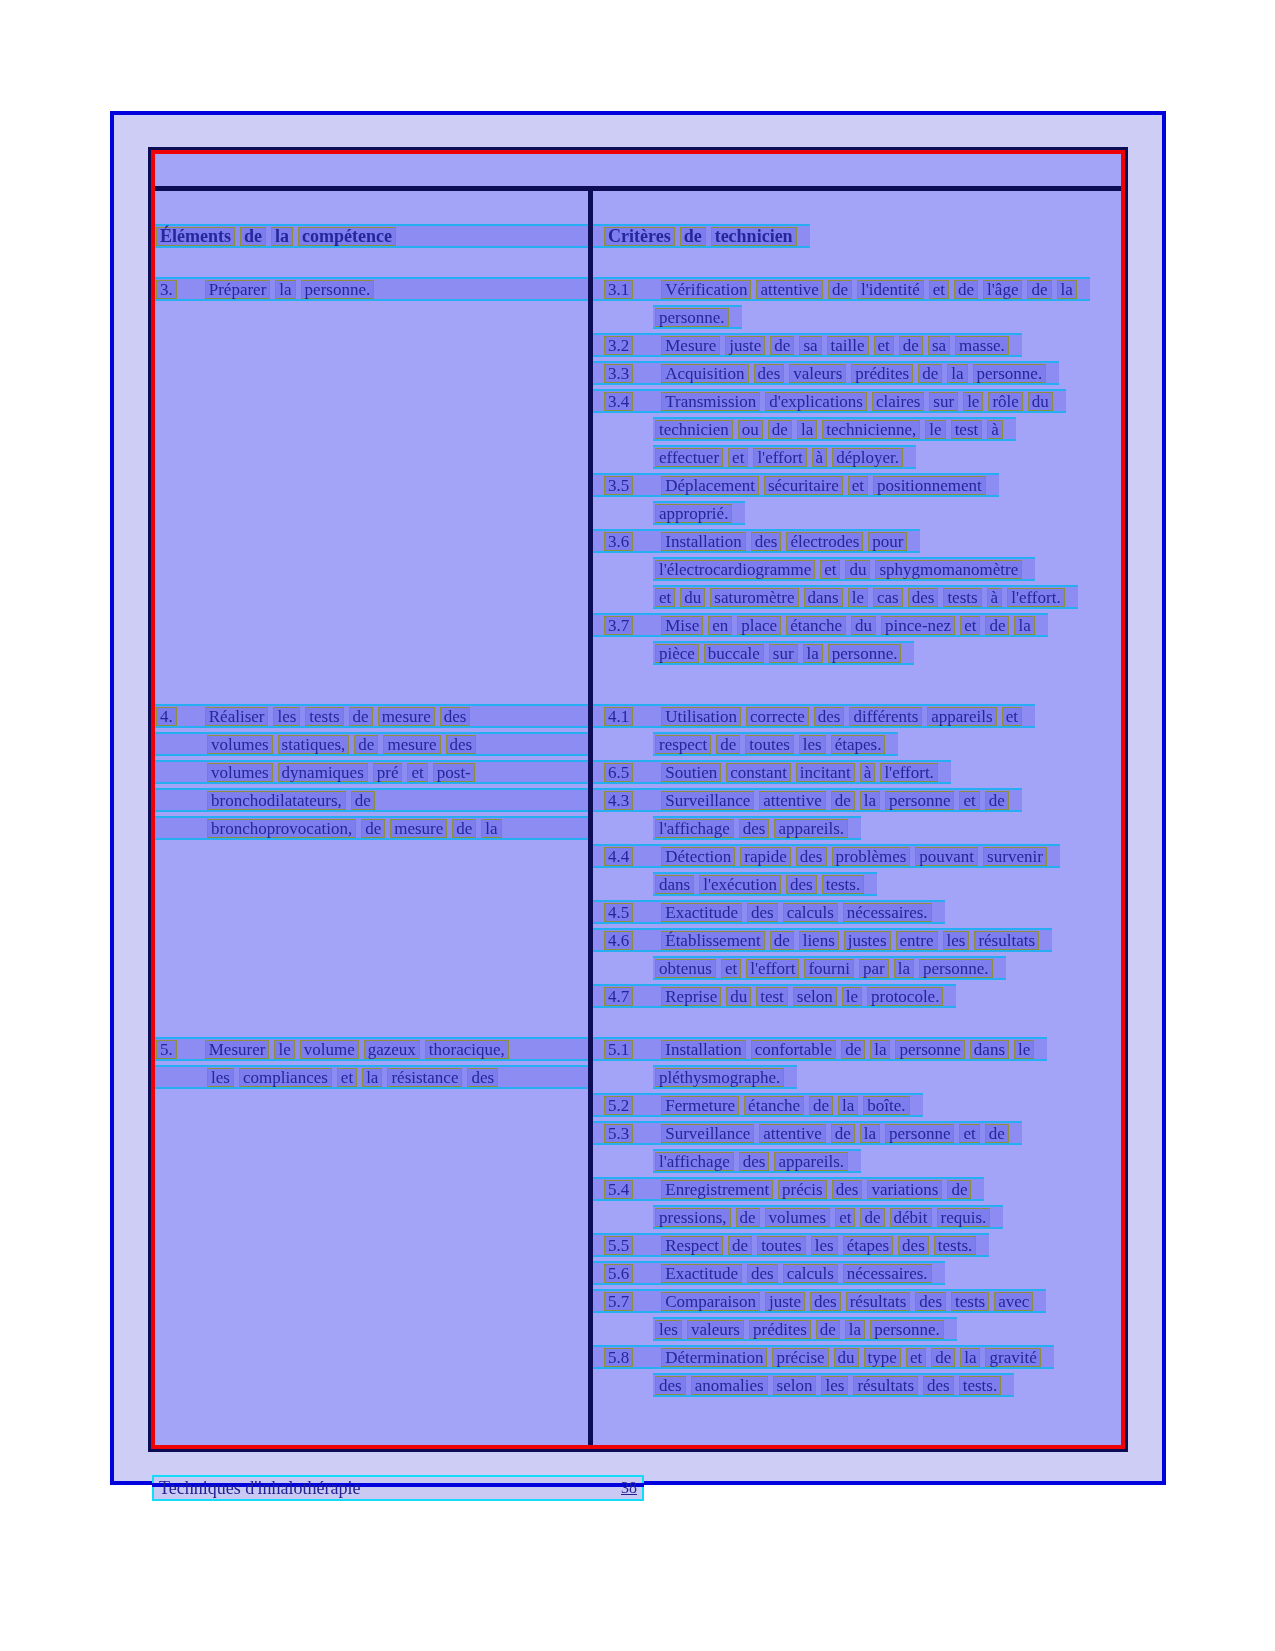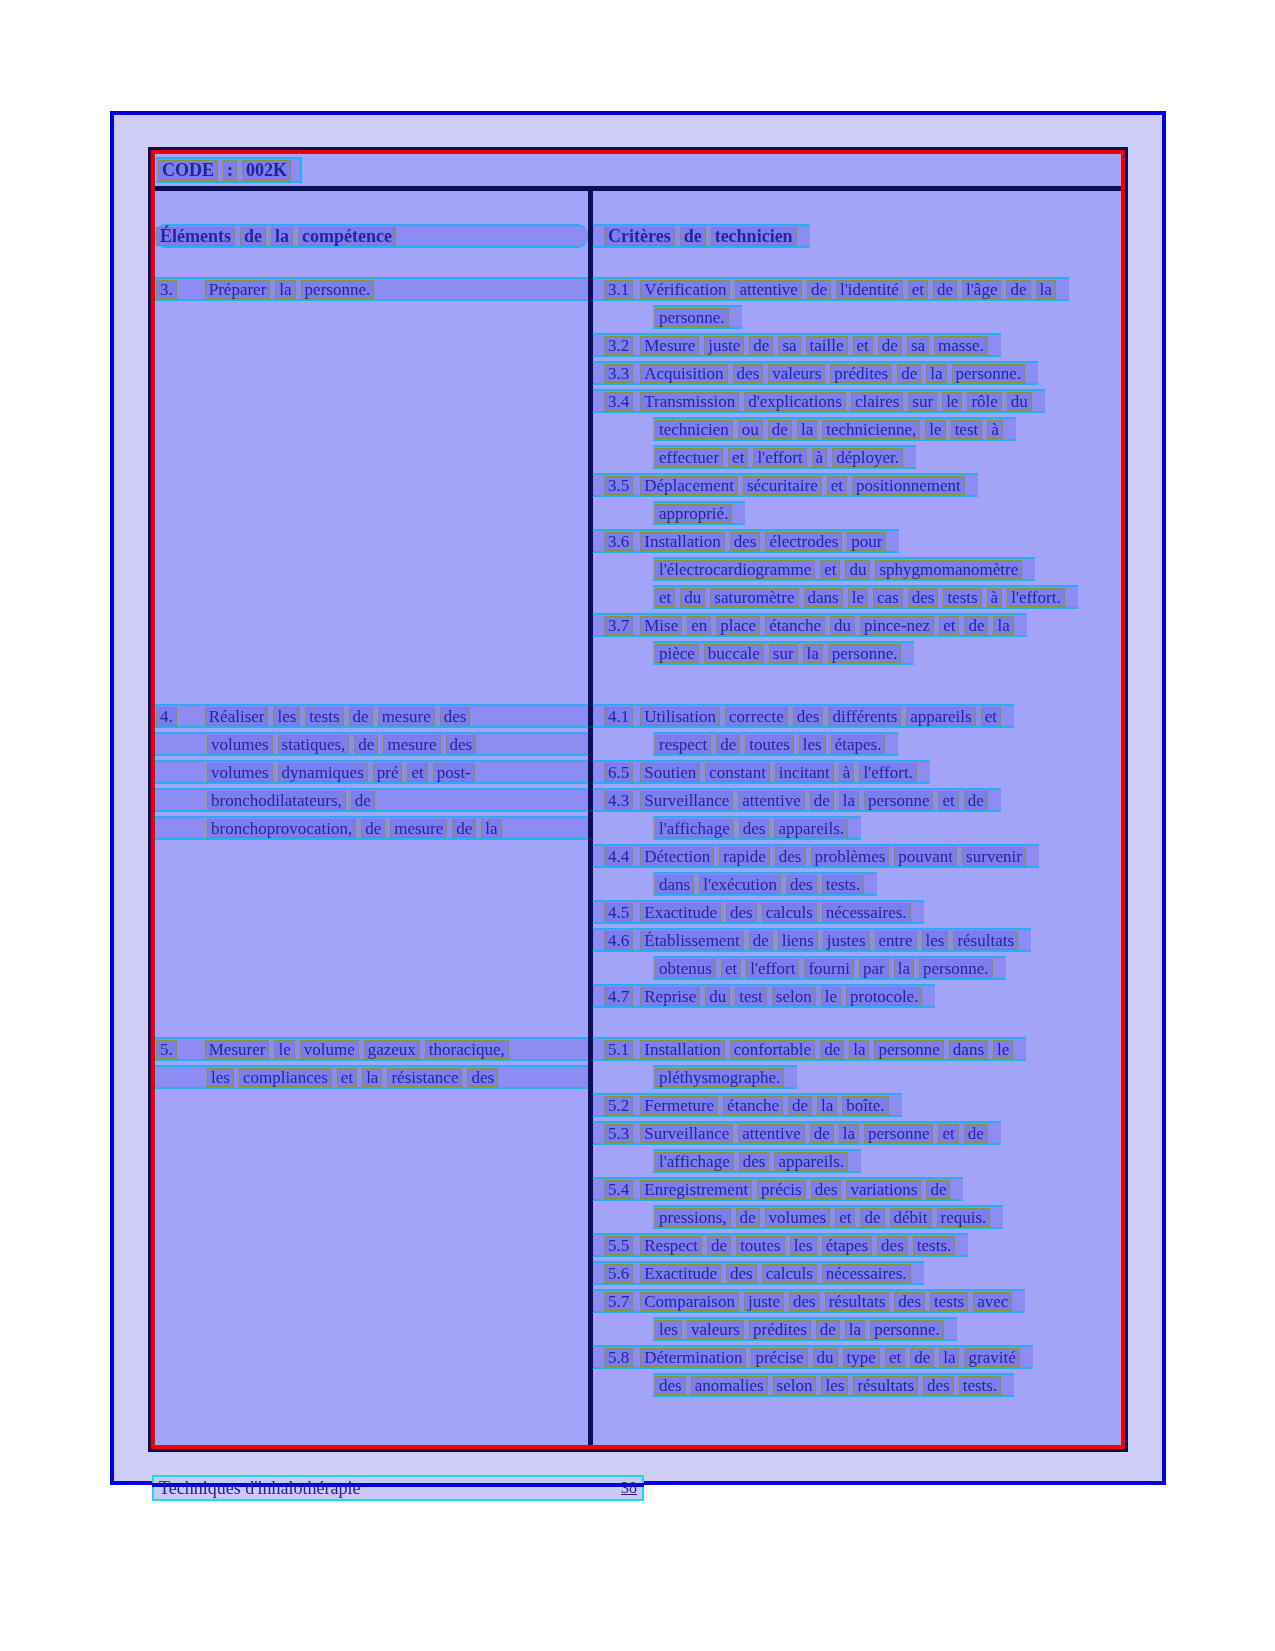--- a/index.html
+++ b/index.html
@@ -42,30 +42,30 @@
   .col-right .line.cont { margin-left: 60px; padding-left: 2px; }
   .col-left  .line.cont { padding-left: 52px; }
 
   
   .w {
     display: inline-flex; align-items: center; height: 19px;
     background: #7d7dee; border: 1px solid #8e8e3c;
     padding: 0 3px; margin-right: 5px; line-height: 17px;
   }
   .col-left  .num { margin-right: 28px; }
-  .col-right .num { margin-right: 7px; }
+  .col-right .num { margin-right: 28px; }
 
   .code-line { position: absolute; top: 3px; left: 1px; width: max-content;
     height: 26px; display: flex; align-items: center;
     background: #8c8cf2; border: 2px solid #25aef2; border-left: none; border-right: 2px solid #25aef2;
     font-size: 18px; font-weight: bold; color: #22229a; padding: 0 4px 0 2px; }
   .code-line .w { height: 21px; }
 
   .header-line { position: absolute; top: 33px; font-weight: bold; font-size: 18px; }
-  .col-left  .header-line { left: 0; right: 0; border-radius: 11px; }
+  .col-left  .header-line { left: 0; right: 0; }
   .col-right .header-line { left: 0; }
 
   .group { position: absolute; left: 0; right: 0; }
   .g-top-0 { top: 86px; }
   .g-top-1 { top: 513px; }
   .g-top-2 { top: 846px; }
 
   
   .footer {
     position: absolute; left: 152px; top: 1475px; width: 492px; height: 26px;
@@ -79,27 +79,20 @@
 </style>
 </head>
 <body>
 
 <div class="canvas">
   <div class="page"></div>
 
   <div class="table">
     <div class="table-inner">
 
-      <div class="code-row">
-        <div class="code-line" id="code-line">
-            <span class="w">CODE</span>
-            <span class="w">:</span>
-            <span class="w">002K</span>
-          </div>
-      </div>
       <div class="code-sep"></div>
 
       <div class="columns">
         <div class="col col-left" id="col-left">
           <div class="line header-line" id="header-left">
               <span class="w">Éléments</span>
               <span class="w">de</span>
               <span class="w">la</span>
               <span class="w">compétence</span>
             </div>

